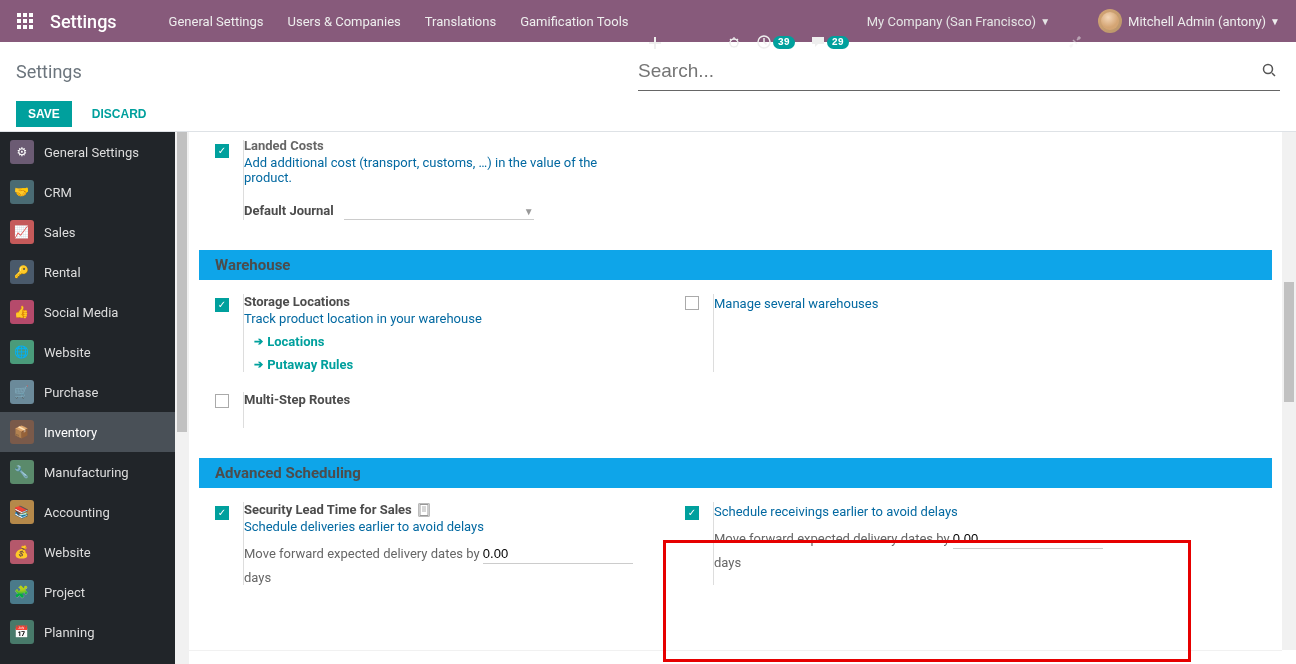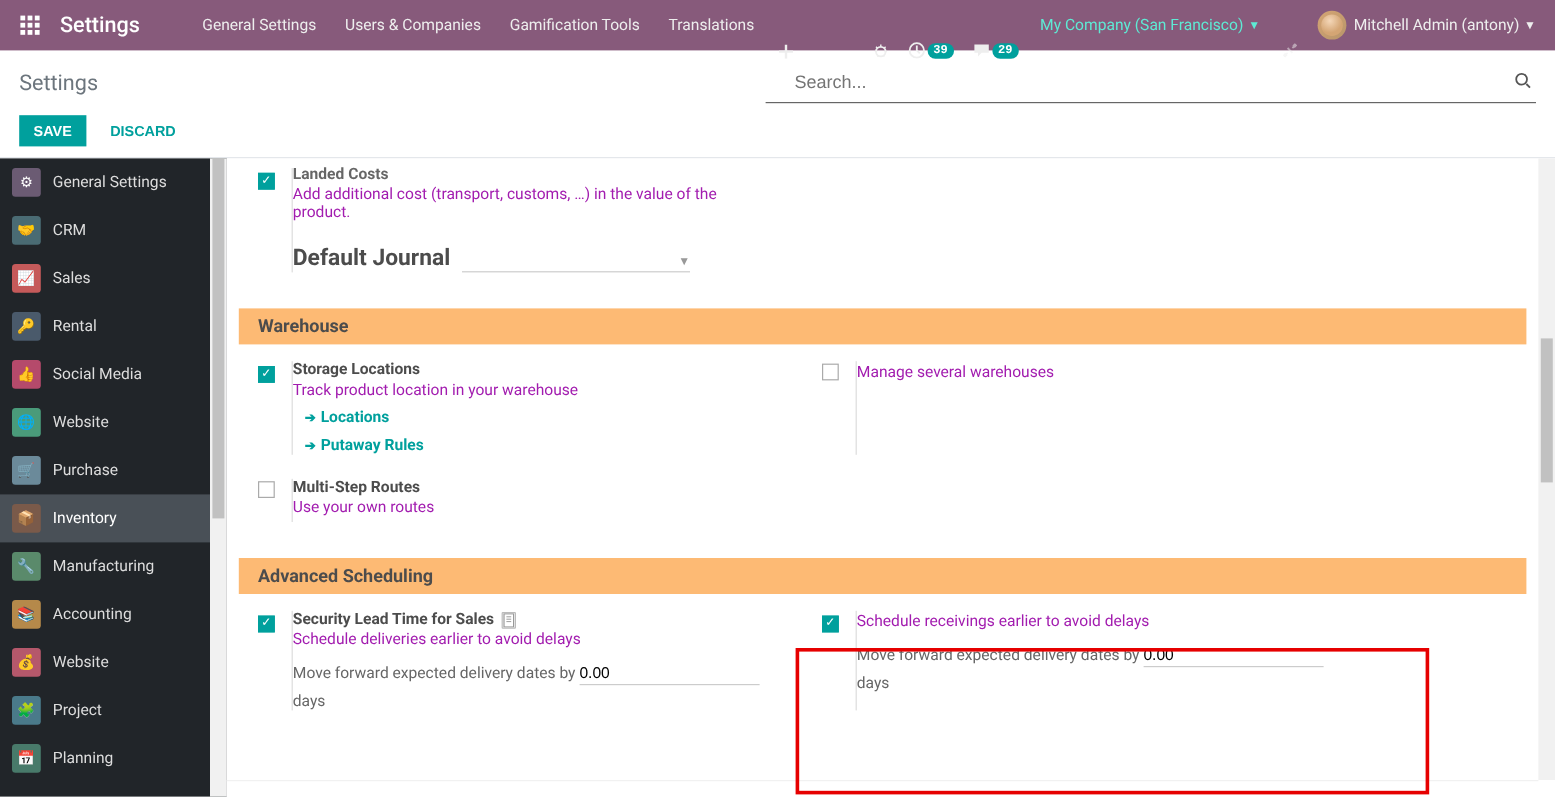--- a/index.html
+++ b/index.html
@@ -9,33 +9,33 @@
     .navbar { background: #875A7B; height: 42px; display: flex; align-items: center; color: #fff; padding: 0 8px; }
     .apps-icon { width: 34px; height: 42px; display: flex; align-items: center; justify-content: center; cursor: pointer; }
     .apps-grid { display: grid; grid-template-columns: repeat(3, 4px); grid-gap: 2px; }
     .apps-grid span { width: 4px; height: 4px; background: #fff; }
     .brand { font-size: 18px; font-weight: 500; margin-left: 8px; margin-right: 40px; }
     .nav-menu { display: flex; }
     .nav-item { padding: 0 12px; height: 42px; display: flex; align-items: center; color: #eee; cursor: pointer; font-size: 13px; }
     .nav-spacer { flex: 1; }
     .nav-icon-item { padding: 0 8px; height: 56px; display: flex; align-items: flex-end; cursor: pointer; color: #eee; position: relative; font-family: Liberation Mono, monospace; }
     .badge { background: #00A09D; color: #fff; font-size: 10px; padding: 1px 5px; border-radius: 8px; margin-left: 2px; font-weight: bold; }
-    .company-sel { padding: 0 10px; color: #5eead4; cursor: pointer; display: flex; align-items: center; height: 42px; }
+    .company-sel { padding: 0 10px; color: #e5e5e5; cursor: pointer; display: flex; align-items: center; height: 42px; }
     .caret { margin-left: 4px; font-size: 10px; }
     .user-menu { display: flex; align-items: center; padding: 0 8px; cursor: pointer; color: #eee; height: 42px; }
     .avatar { width: 24px; height: 24px; border-radius: 50%; background: linear-gradient(135deg, #d4a574, #b8956a); margin-right: 6px; display: flex; align-items: center; justify-content: center; overflow: hidden; }
     .avatar-inner { width: 18px; height: 18px; border-radius: 50%; background: radial-gradient(circle at 40% 30%, #f4d7b8 0%, #d4a574 60%); }
     
     
     .control-panel { height: 90px; border-bottom: 1px solid #dee2e6; display: flex; flex-direction: column; }
     .cp-top { display: flex; align-items: center; padding: 10px 16px 0; }
     .breadcrumb { font-size: 18px; color: #6c757d; }
     .cp-search { flex: 1; display: flex; justify-content: flex-end; }
     .search-wrap { width: 642px; border-bottom: 1px solid #666; display: flex; align-items: center; padding: 4px 0; }
-    .search-input { border: none; outline: none; flex: 1; font-size: 15px; padding: 4px 0; margin-left: 24px; }
+    .search-input { border: none; outline: none; flex: 1; font-size: 19px; padding: 4px 0; }
     .search-icon { color: #666; padding: 0 4px; cursor: pointer; }
     .cp-bottom { padding: 10px 16px; display: flex; gap: 8px; }
     .btn { border: none; padding: 6px 12px; font-size: 12px; font-weight: bold; cursor: pointer; }
     .btn-primary { background: #00A09D; color: #fff; }
     .btn-link { background: transparent; color: #00A09D; }
     
     
     .main-row { display: flex; height: calc(664px - 42px - 90px); }
     
     
@@ -49,37 +49,37 @@
     .sb-label { font-size: 13px; }
     
     
     .content-wrap { flex: 1; position: relative; background: #fff; }
     .content-scroll-outer { position: absolute; top: 0; left: 0; right: 14px; bottom: 16px; overflow: hidden; }
     .content-track-v { position: absolute; right: 0; top: 0; bottom: 14px; width: 14px; background: #f1f1f1; }
     .content-thumb-v { position: absolute; right: 2px; top: 150px; width: 10px; height: 120px; background: #c1c1c1; }
     .content-track-h { position: absolute; bottom: 0; left: 0; right: 14px; height: 14px; background: #fff; border-top: 1px solid #f1f1f1;}
     
     .content { padding: 8px 0 0 0; }
-    .sec-hdr { background: #fdba74; padding: 6px 16px; font-size: 15px; font-weight: bold; color: #4c4c4c; margin-left: 10px; margin-right: 10px;}
+    .sec-hdr { background: #0ea5e9; padding: 6px 16px; font-size: 15px; font-weight: bold; color: #4c4c4c; margin-left: 10px; margin-right: 10px;}
     .settings-row { display: flex; padding: 14px 16px 6px; margin-left: 10px;}
     .setting-box { display: flex; width: 470px; }
     .setting-box + .setting-box {}
     .chk-col { width: 28px; padding-top: 2px; }
     .chk { width: 14px; height: 14px; border: 1px solid #aaa; display: inline-flex; align-items: center; justify-content: center; background: #fff; cursor: pointer; }
     .chk.checked { background: #00A09D; border-color: #00A09D; }
     .chk.checked::after { content: "✓"; color: #fff; font-size: 10px; line-height: 1; }
     .setting-body { border-left: 1px solid #ddd; flex: 1; min-height: 36px;}
     .setting-title { font-weight: bold; color: #4c4c4c; font-size: 13px; display: flex; align-items: center; gap: 6px;}
-    .setting-desc { color: #a21caf; font-size: 13px; margin-top: 2px; }
+    .setting-desc { color: #0369a1; font-size: 13px; margin-top: 2px; }
     .action-link { color: #00A09D; font-weight: bold; font-size: 13px; margin-top: 8px; cursor: pointer; display: flex; align-items: center; gap: 4px; margin-left: 10px;}
     .arrow-r { font-size: 11px; }
     .field-row { margin-top: 10px; color: #666; font-size: 13px; }
     .num-input { border: none; border-bottom: 1px solid #ccc; width: 150px; font-size: 13px; padding: 2px 0; text-align: left; }
     .journal-row { display: flex; align-items: baseline; gap: 10px; margin-top: 18px; }
-    .journal-label { font-weight: bold; color: #4c4c4c; font-size: 19px; }
+    .journal-label { font-weight: bold; color: #4c4c4c; font-size: 13px; }
     .journal-sel { border: none; border-bottom: 1px solid #ccc; width: 190px; font-size: 13px; padding: 2px 0; display: inline-flex; justify-content: flex-end; }
     .journal-caret { color: #999; font-size: 10px; }
     .doc-icon { color: #999; font-size: 12px; border: 1px solid #bbb; width: 12px; height: 14px; display: inline-flex; align-items: center; justify-content: center; border-radius: 1px;}
     .doc-icon::after { content: ""; }
     .doc-icon svg { width: 10px; height: 12px; }
     
     .highlight-box { position: absolute; border: 3px solid #e60000; pointer-events: none; }
   </style>
 </head>
 <body>
@@ -95,22 +95,22 @@
         <span></span>
         <span></span>
         <span></span>
         <span></span>
       </div>
   </div>
   <div class="brand">Settings</div>
   <div class="nav-menu">
     <div class="nav-item">General Settings</div>
     <div class="nav-item">Users &amp; Companies</div>
+    <div class="nav-item">Translations</div>
     <div class="nav-item">Gamification Tools</div>
-    <div class="nav-item">Translations</div>
   </div>
   <div class="nav-icon-item">
       <svg width="12" height="12" viewBox="0 0 12 12">
         <path d="M6 0v12M0 6h12" stroke="#eee" stroke-width="2"></path>
       </svg>
     </div>
   <div class="nav-spacer"></div>
   <div class="nav-icon-item">
       <svg width="14" height="14" viewBox="0 0 14 14">
         <circle cx="7" cy="8" r="4" fill="none" stroke="#eee" stroke-width="1.5"></circle>
@@ -277,21 +277,20 @@
               <div class="setting-desc">Manage several warehouses</div>
             </div>
           </div>
         </div>
 
         <div class="settings-row">
           <div class="setting-box">
             <div class="chk-col"><span class="chk"></span></div>
             <div class="setting-body">
               <div class="setting-title">Multi-Step Routes</div>
-              <div class="setting-desc">Use your own routes</div>
             </div>
           </div>
         </div>
 
         <div style="height:24px;"></div>
         <div class="sec-hdr">Advanced Scheduling</div>
 
         <div class="settings-row">
           <div class="setting-box">
             <div class="chk-col"><span class="chk checked"></span></div>

